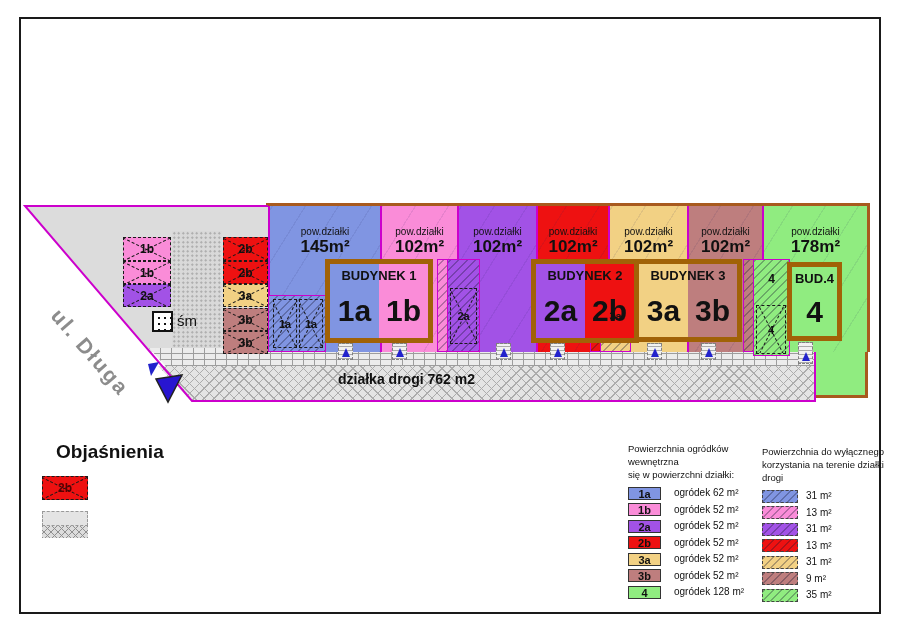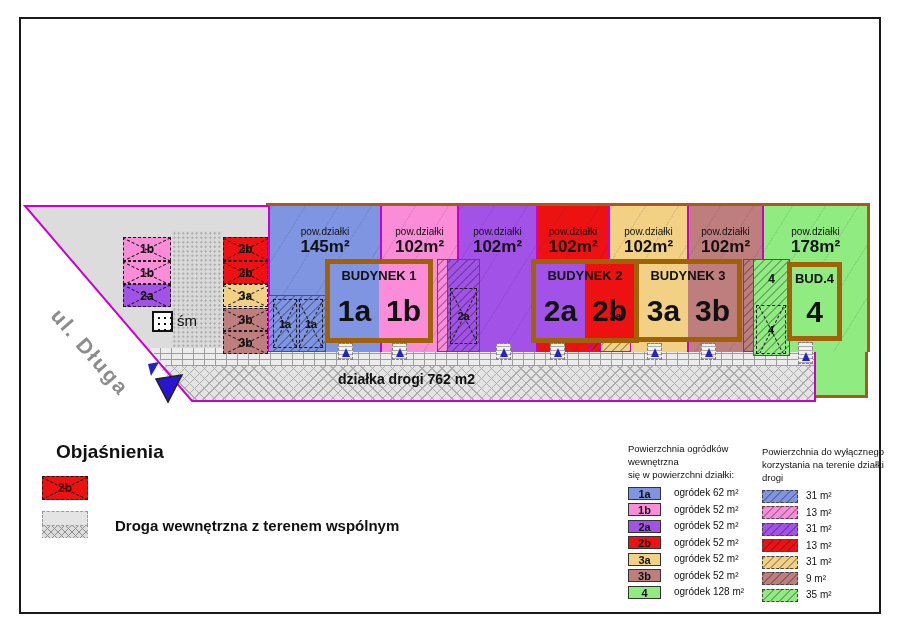--- a/index.html
+++ b/index.html
@@ -271,21 +271,20 @@
       </div>
         </div>
     </div>
     <div class="litem">
       <div class="lsw">
           <div id="sw3">
         <div class="t"></div>
             <div class="b"></div>
       </div>
         </div>
-      <div class="ltext">Droga wewnętrzna z terenem wspólnym</div>
     </div>
   </div>
 
   <div id="legend-gardens" class="rlegend">
     <div class="hdr">
       <div>Powierzchnia ogródków wewnętrzna</div>
       <div>się w powierzchni działki:</div>
     </div>
     <div class="rrow">
       <div class="gsw" style="background-color: rgb(128, 149, 226);">1a</div>

